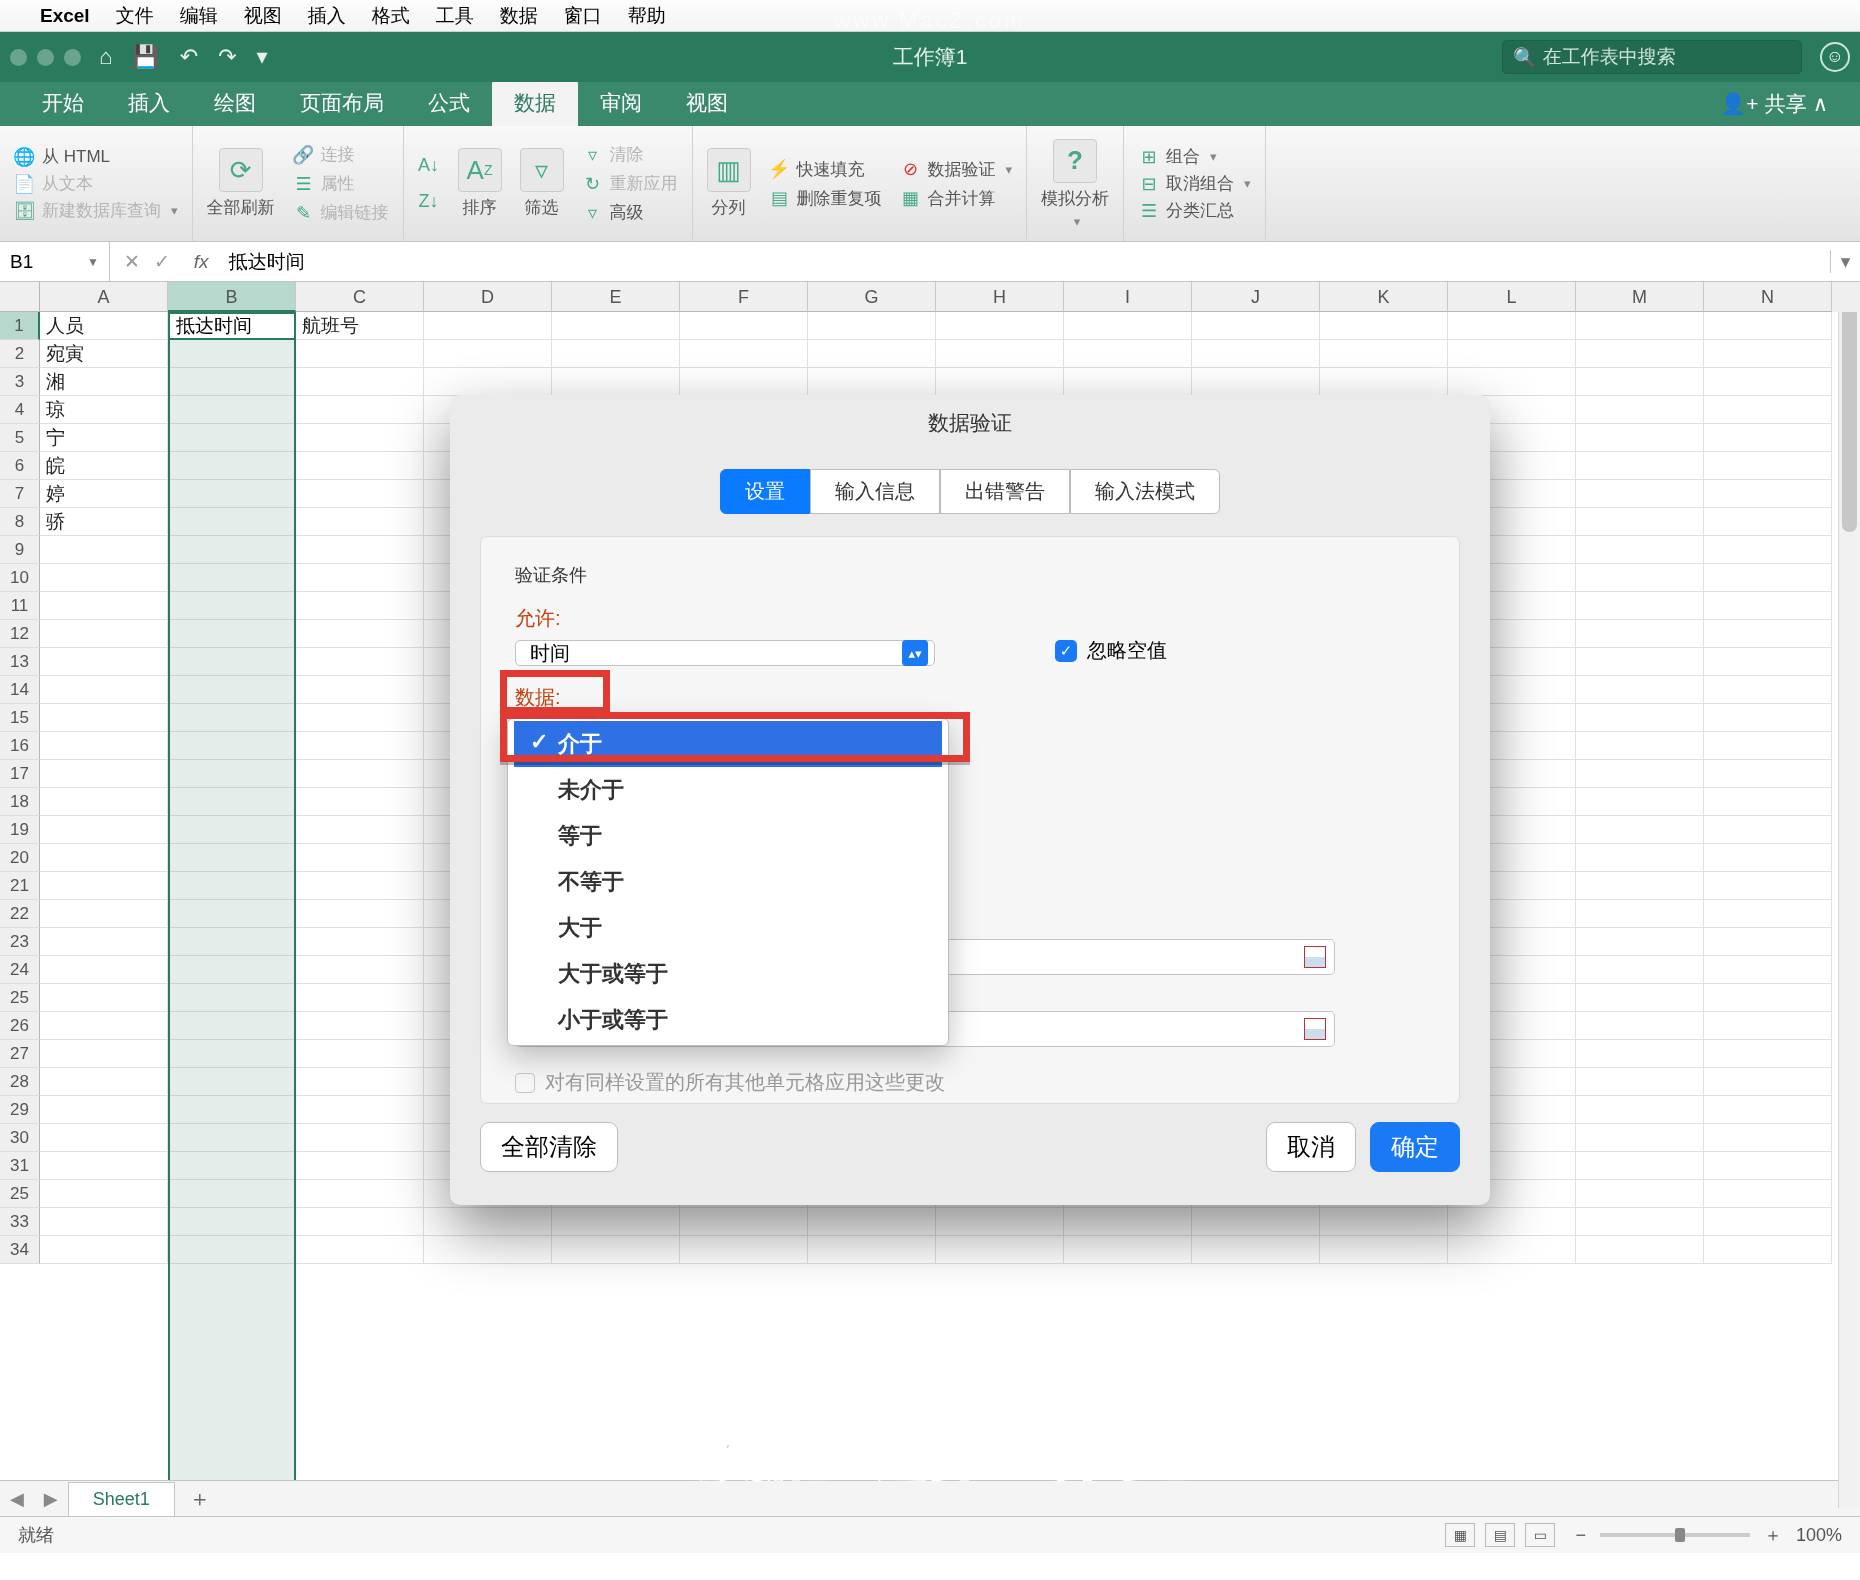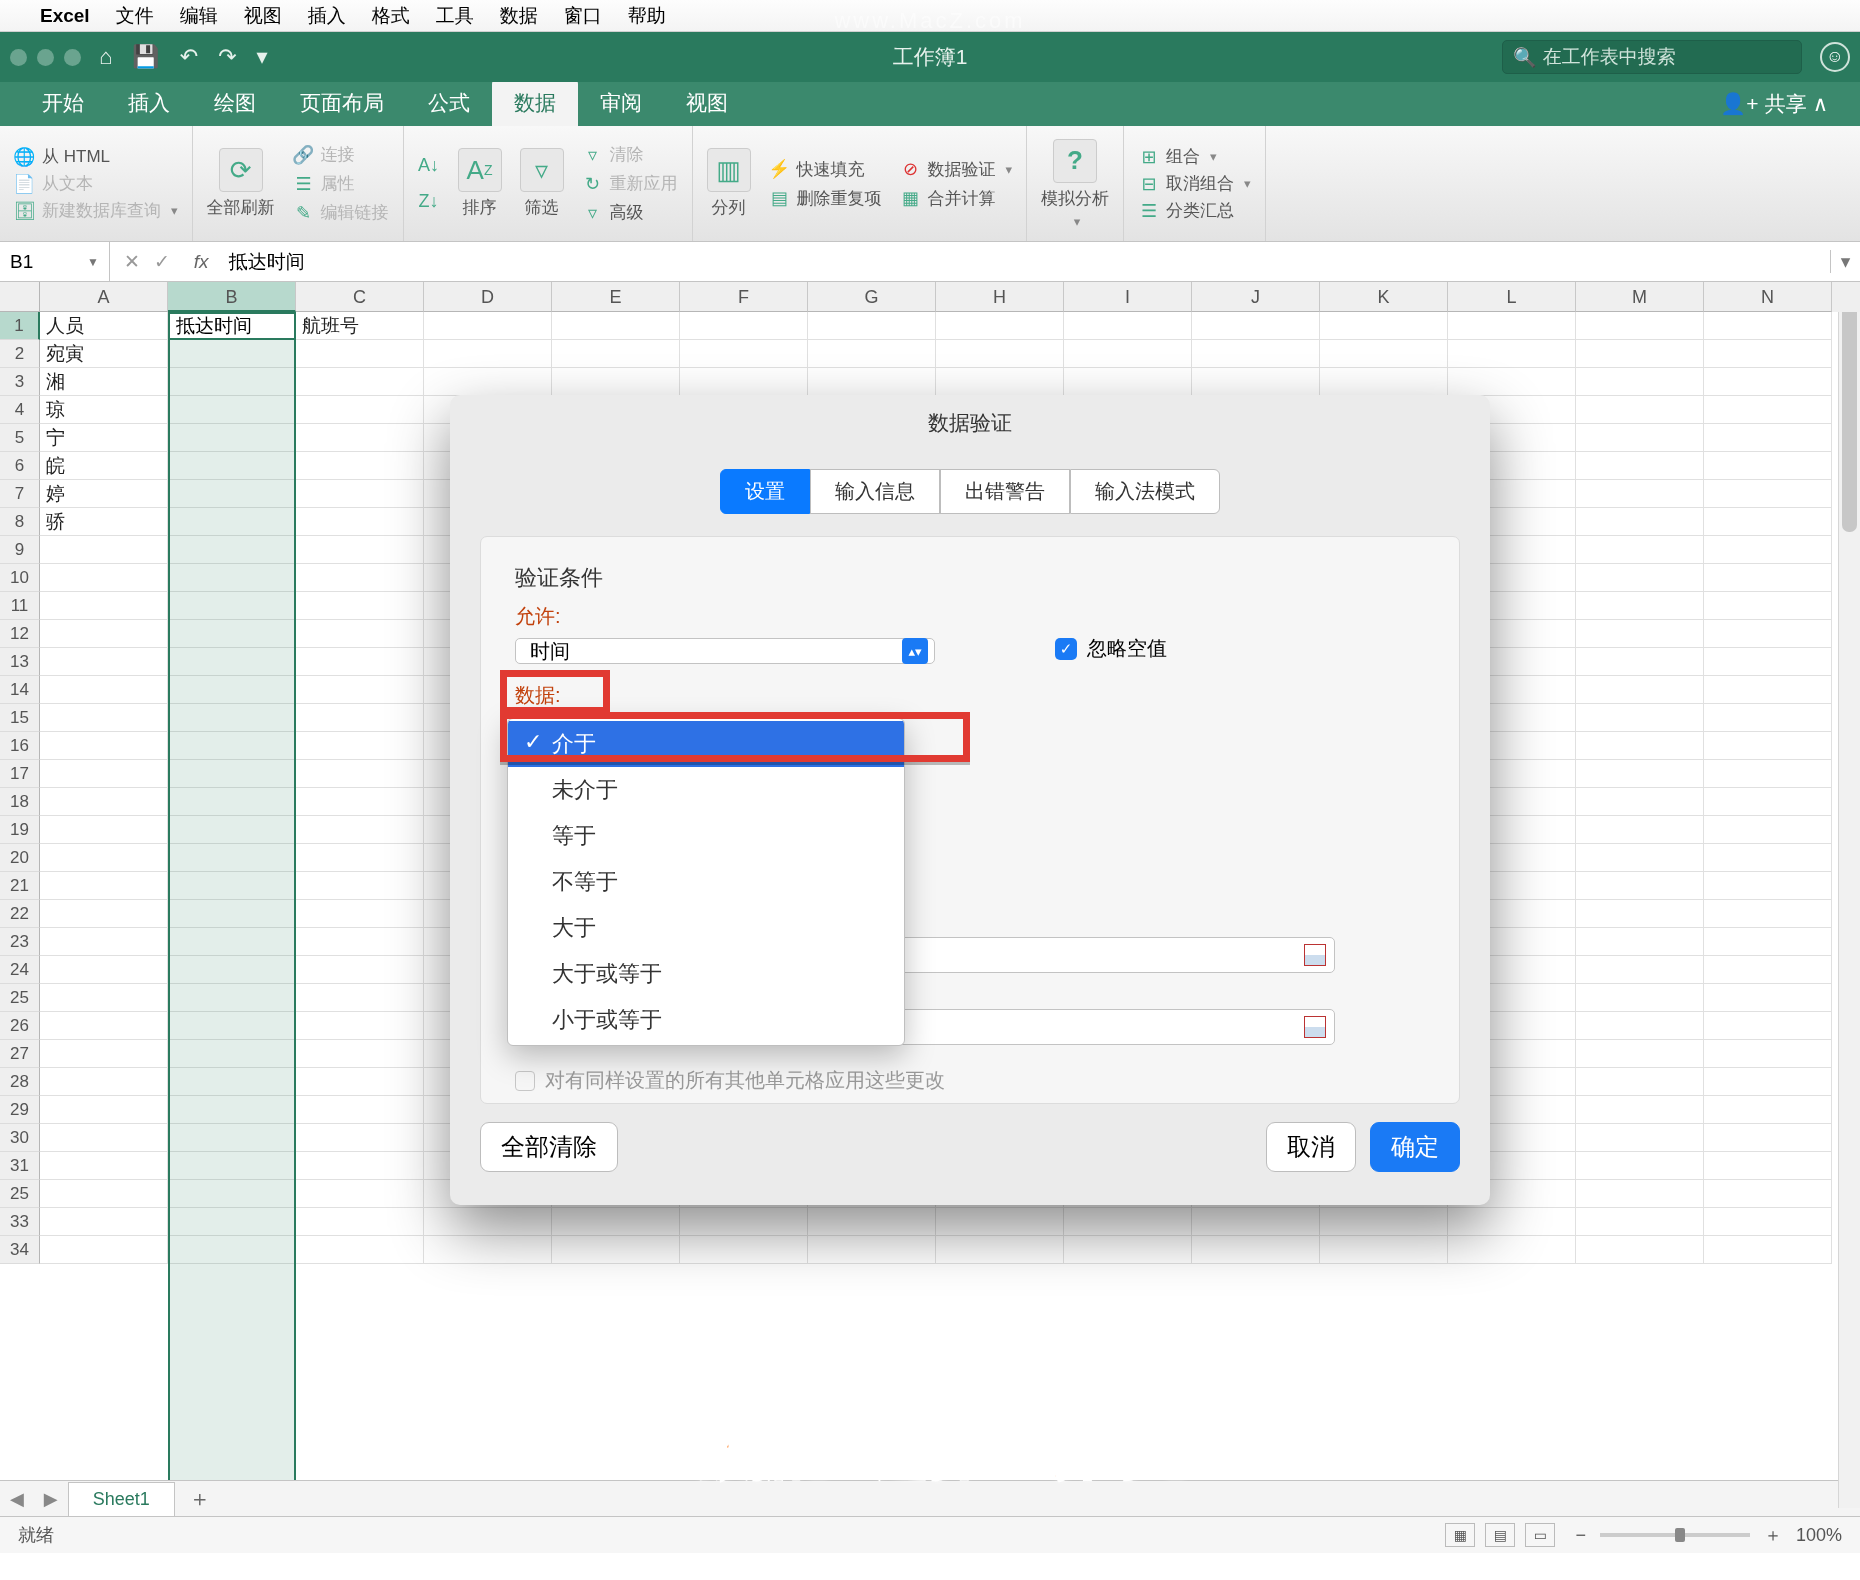--- a/index.html
+++ b/index.html
@@ -64,34 +64,34 @@
 
 
 .dialog { position: absolute; left: 450px; top: 395px; width: 1040px; height: 810px; background: #ebebeb; border-radius: 10px; box-shadow: 0 25px 60px rgba(0,0,0,0.45); z-index: 10;}
 .dialog .dlg-title { text-align: center; font-size: 21px; padding: 14px 0; color: #333;}
 .dialog .seg { display: flex; justify-content: center; gap: 0; margin-top: 18px;}
 .dialog .seg button { font-size: 20px; padding: 8px 24px; background: #fff; border: 1px solid #bdbdbd; color: #333;}
 .dialog .seg button:first-child { border-radius: 6px 0 0 6px;}
 .dialog .seg button:last-child { border-radius: 0 6px 6px 0;}
 .dialog .seg button.active { background: #0a7aff; color: #fff; border-color: #0a7aff;}
 .dialog .panel { margin: 22px 30px 0; background: #f6f6f6; border: 1px solid #dcdcdc; border-radius: 7px; padding: 26px 34px 30px; height: 568px; position: relative;}
-.dialog .panel .section-title { font-size: 22px; color: #333; margin-bottom: 10px;}
+.dialog .panel .section-title { font-size: 18px; color: #333; margin-bottom: 18px;}
 .dialog .label { font-size: 20px; color: #c2410c; margin-bottom: 8px;}
 .dialog .select { width: 420px; height: 26px; background: #fff; border: 1px solid #c3c3c3; border-radius: 5px; display: flex; align-items: center; justify-content: space-between; padding: 0 6px 0 14px; font-size: 20px;}
 .dialog .select .chev { width: 26px; height: 26px; background: #1a7af5; border-radius: 4px; display: flex; align-items: center; justify-content: center; color: #fff; font-size: 13px; flex-direction: column; gap: -3px;}
 .dialog .chk-row { display: flex; align-items: center; gap: 10px; font-size: 20px;}
 .dialog .chk { width: 22px; height: 22px; border-radius: 5px; background: #1a7af5; display: flex; align-items: center; justify-content: center; color: #fff; font-size: 15px;}
 .dialog .top-row { display: flex; align-items: flex-start; gap: 120px;}
 
 
 .redbox1 { position: absolute; left: 500px; top: 670px; width: 110px; height: 44px; border: 7px solid #e13a32; z-index: 20; box-shadow: 0 3px 0 rgba(0,0,0,0.25);}
 .redbox2 { position: absolute; left: 500px; top: 712px; width: 470px; height: 50px; border: 7px solid #e13a32; z-index: 20; box-shadow: 0 3px 0 rgba(0,0,0,0.25);}
 
 
-.dropdown-open { position: absolute; left: 507px; top: 718px; width: 398px; background: #fff; border: 1px solid #bfbfbf; border-radius: 6px; box-shadow: 0 10px 30px rgba(0,0,0,0.25); z-index: 15; padding: 2px 0; overflow: hidden;}
+.dropdown-open { position: absolute; left: 507px; top: 718px; width: 442px; background: #fff; border: 1px solid #bfbfbf; border-radius: 6px; box-shadow: 0 10px 30px rgba(0,0,0,0.25); z-index: 15; padding: 2px 6px; overflow: hidden; font-weight: bold;}
 .dropdown-open .opt { padding: 8px 26px 8px 44px; font-size: 22px; color: #333; position: relative;}
 .dropdown-open .opt.sel { background: #2e71e5; color: #fff;}
 .dropdown-open .opt.sel::before { content: "✓"; position: absolute; left: 16px;}
 
 .dialog .text-field { width: 820px; height: 36px; background: #fff; border: 1px solid #c3c3c3; border-radius: 5px; display: flex; align-items: center; justify-content: flex-end; padding: 0 8px;}
 .dialog .text-field .ref-ic { width: 22px; height: 22px; border: 1px solid #b33; background: linear-gradient(#fff 50%, #cde 50%);}
 .dialog .apply-row { display: flex; align-items: center; gap: 10px; color: #999; font-size: 20px; margin-top: 22px;}
 .dialog .apply-row .box { width: 20px; height: 20px; border: 1px solid #c7c7c7; border-radius: 4px;}
 
 .dialog .footer { display: flex; justify-content: space-between; padding: 18px 30px 0;}

